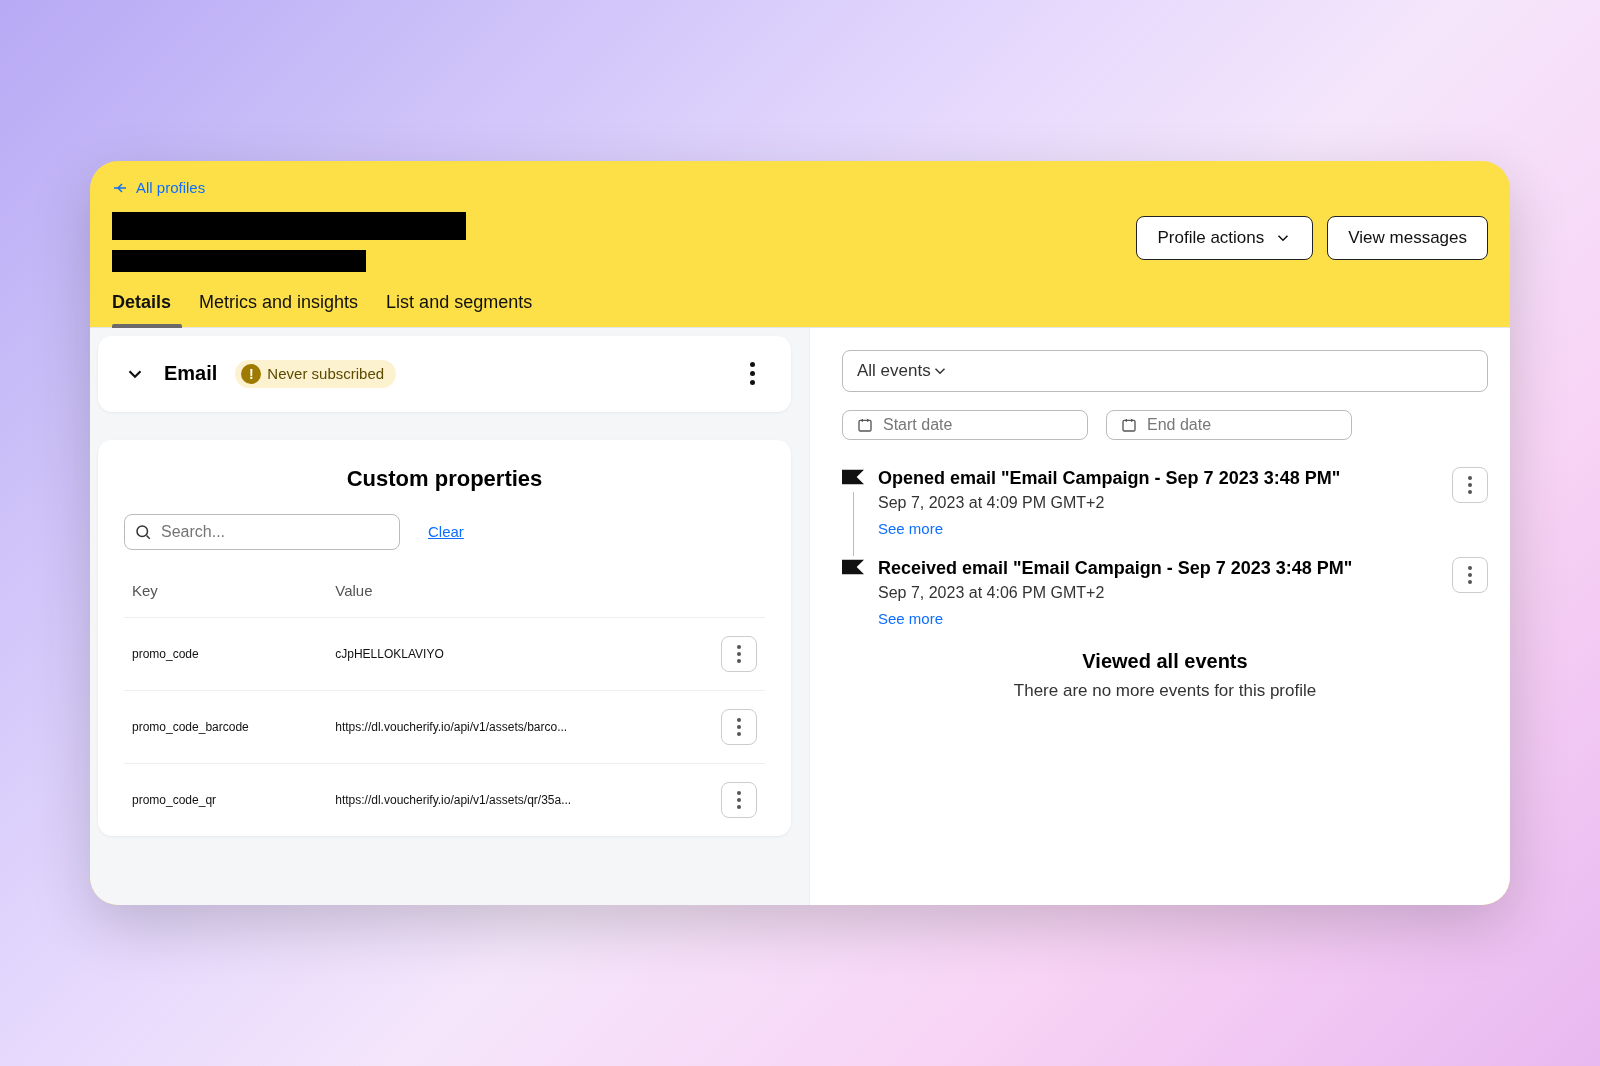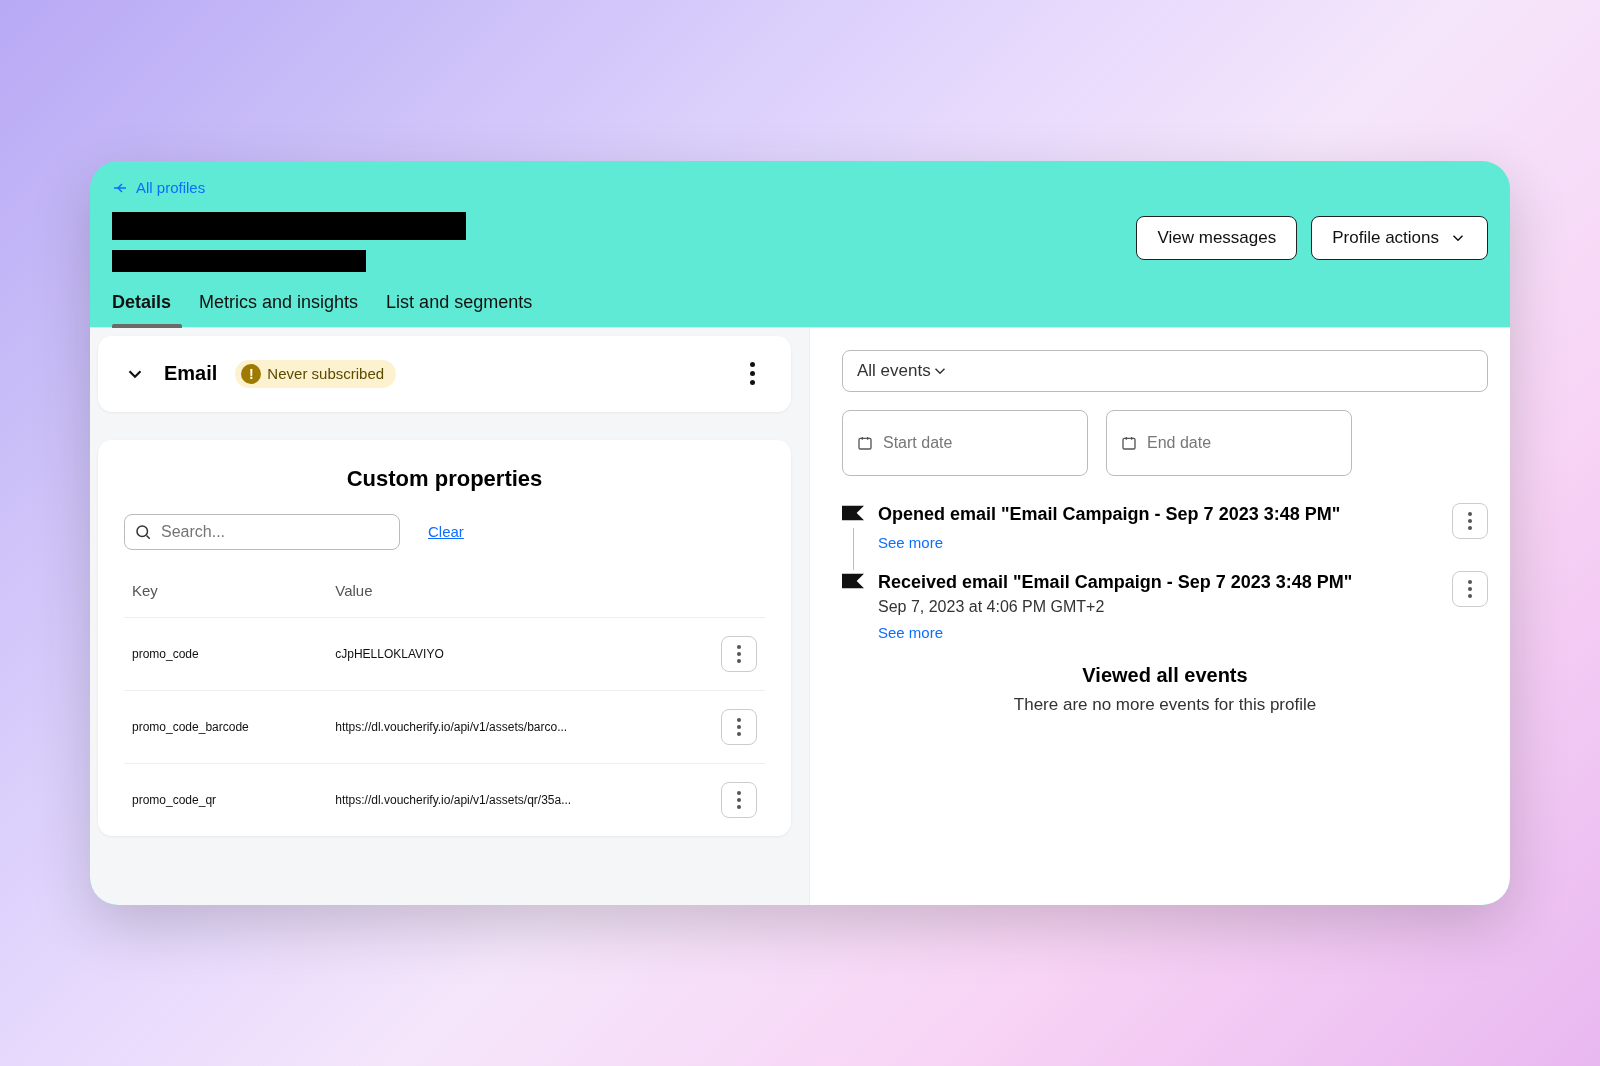--- a/index.html
+++ b/index.html
@@ -10,21 +10,21 @@
     width: 1600px;
     height: 1066px;
     display: flex;
     align-items: center;
     justify-content: center;
     overflow: hidden;
   }
   .window {
     width: 1420px;
     height: 744px;
-    background: #5eead4;
+    background: #fde047;
     border-radius: 28px;
     box-shadow: 0 20px 60px rgba(0,0,0,0.18);
     overflow: hidden;
     display: flex;
     flex-direction: column;
   }
   .top-bar {
     padding: 18px 22px 0 22px;
   }
   .back-link {
@@ -227,21 +227,21 @@
     display: flex;
     justify-content: flex-start;
     align-items: center;
     cursor: pointer;
     margin-bottom: 18px;
   }
   .date-row { display: flex; gap: 18px; margin-bottom: 26px; }
   .date-field {
     border: 1px solid #bbb;
     border-radius: 8px;
-    padding: 23px 14px;
+    padding: 5px 14px;
     font-size: 16px;
     color: #777;
     display: flex;
     align-items: center;
     gap: 10px;
     width: 246px;
     cursor: pointer;
   }
   .event { display: flex; gap: 14px; margin-bottom: 18px; position: relative; }
   .event-flag {
@@ -279,27 +279,27 @@
     </a>
   </div>
 
   <div class="header-row">
     <div class="redacted-block">
       <div class="redacted-bar-1"></div>
       <div class="redacted-bar-2"></div>
     </div>
     <div class="header-actions">
       <button class="btn">
-        <span>View messages</span>
-      </button>
-      <button class="btn">
         <span>Profile actions</span>
         <svg class="chev" viewBox="0 0 24 24" fill="none" stroke="#111" stroke-width="2">
             <path d="M6 9l6 6 6-6"></path>
           </svg>
+      </button>
+      <button class="btn">
+        <span>View messages</span>
       </button>
     </div>
   </div>
 
   <div class="tabs">
     <div class="tab active">Details</div>
     <div class="tab">Metrics and insights</div>
     <div class="tab">List and segments</div>
   </div>
 
@@ -407,20 +407,21 @@
         </div>
       </div>
 
       <div class="event">
         <div class="event-line"></div>
         <svg class="event-flag" viewBox="0 0 24 16">
             <path d="M0 0 H24 L16 8 L24 16 H0 Z" fill="#111"></path>
           </svg>
         <div class="event-body">
           <div class="event-title">Opened email "Email Campaign - Sep 7 2023 3:48 PM"</div>
+          <div class="event-time">Sep 7, 2023 at 4:09 PM GMT+2</div>
           <a class="event-more">See more</a>
         </div>
         <div class="event-actions"><div class="kebab-boxed">
               <span></span>
               <span></span>
               <span></span>
             </div></div>
       </div>
 
       <div class="event">

